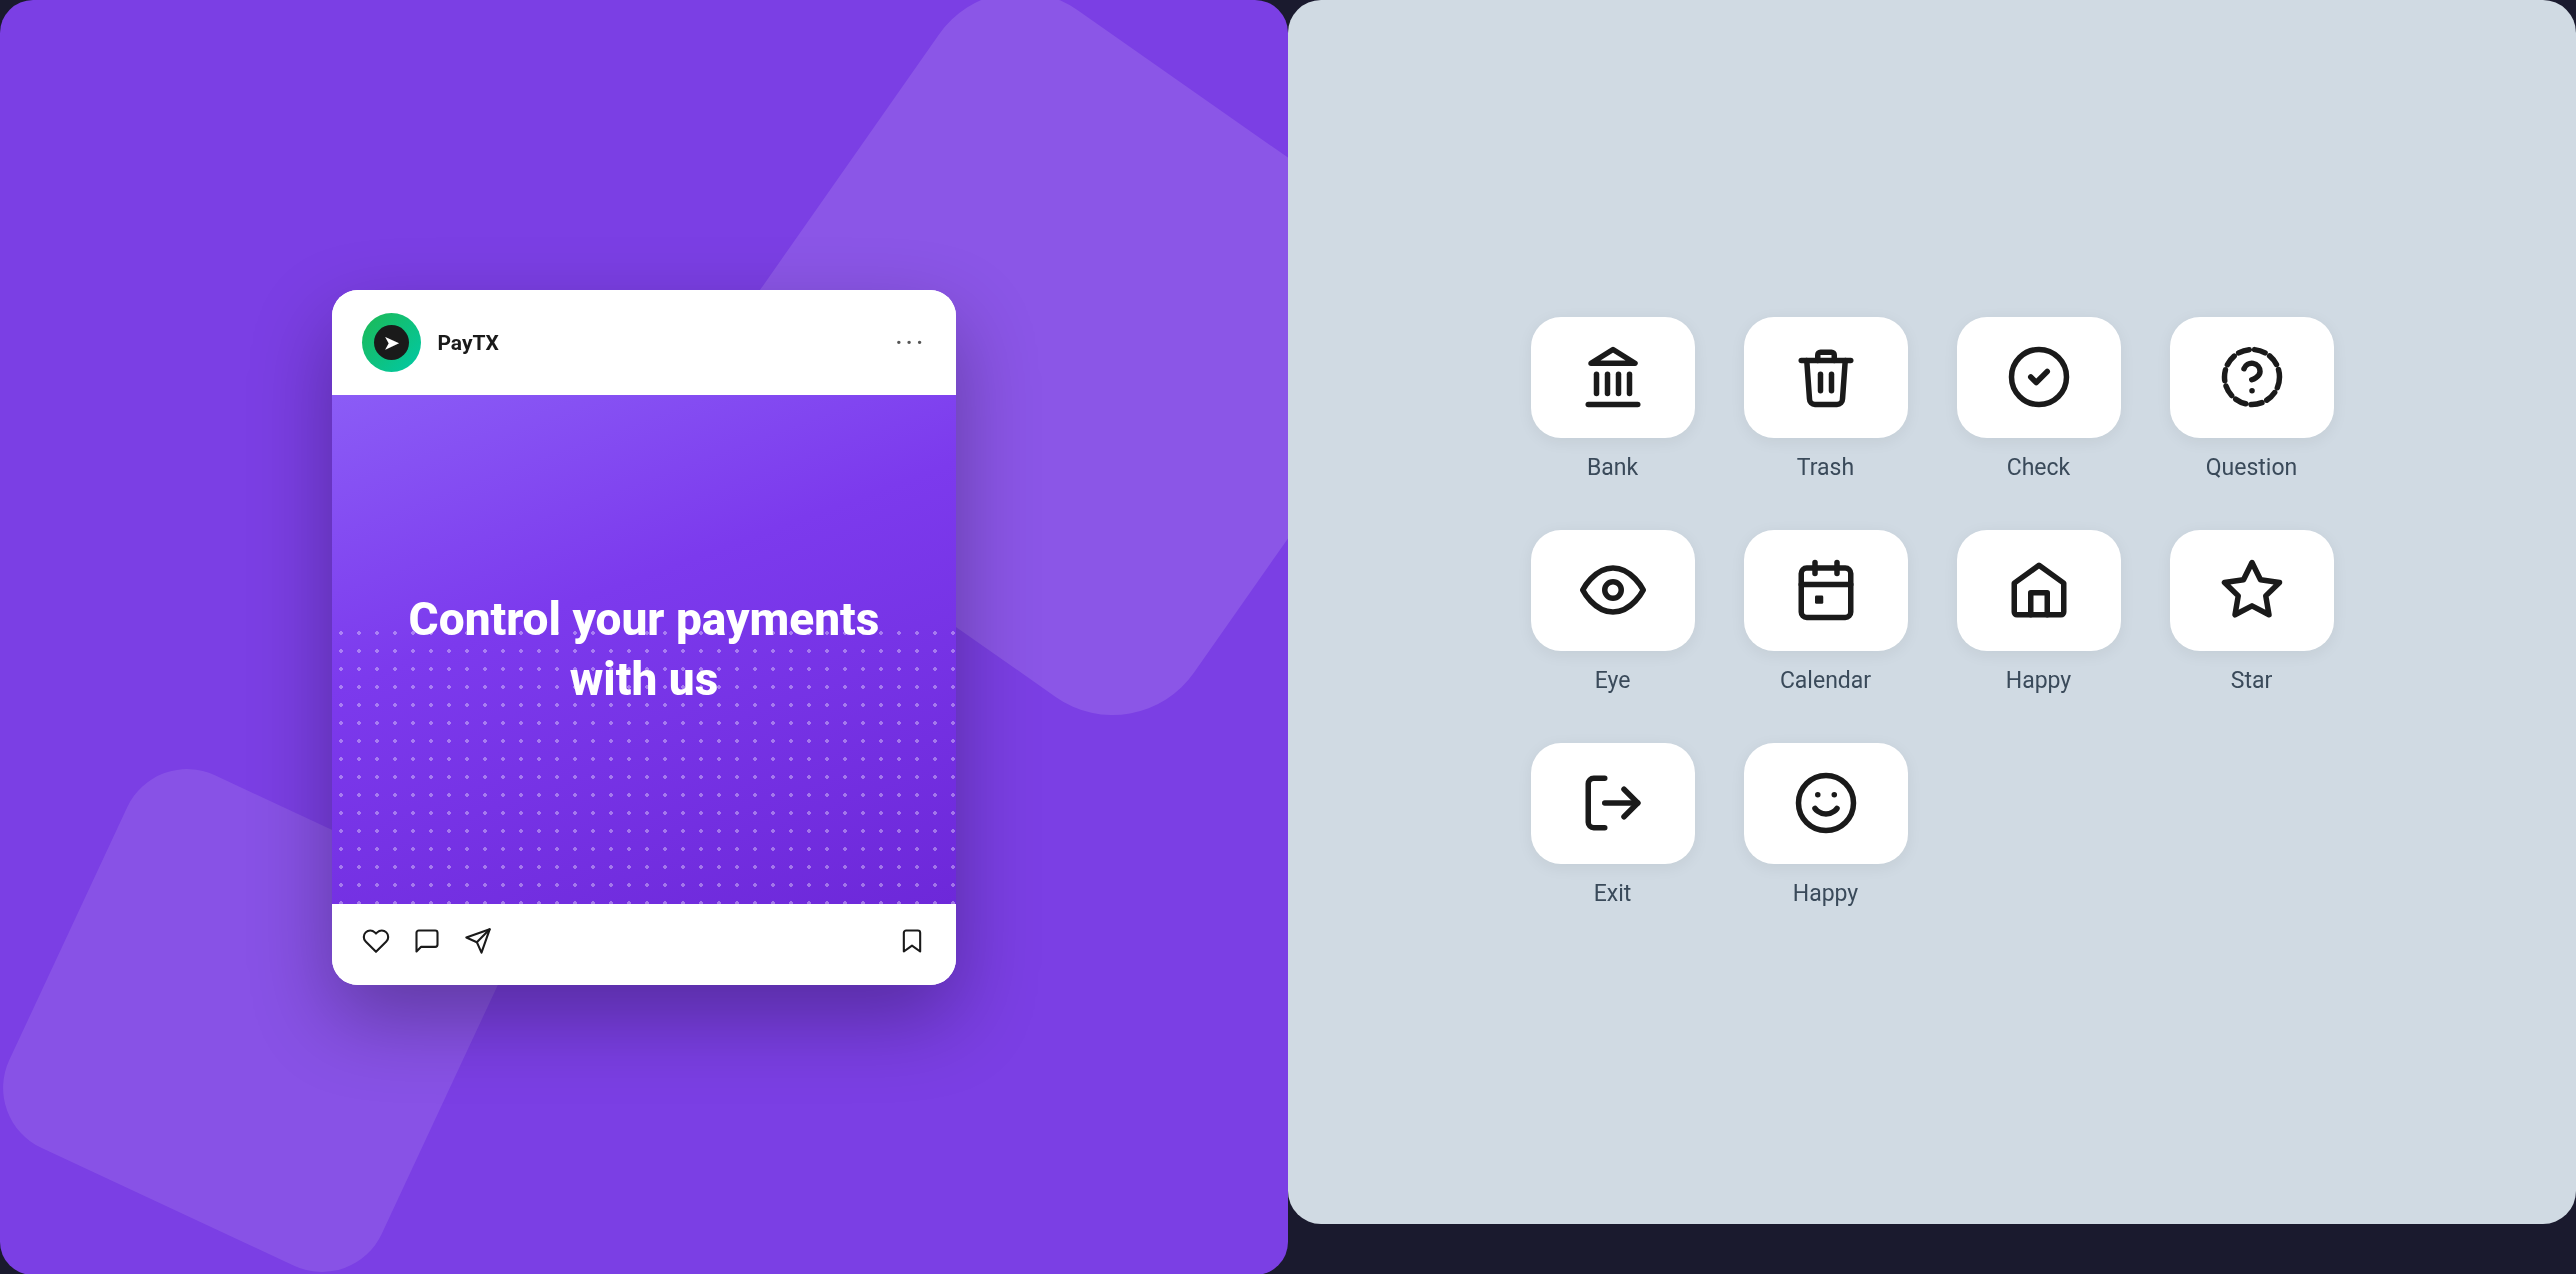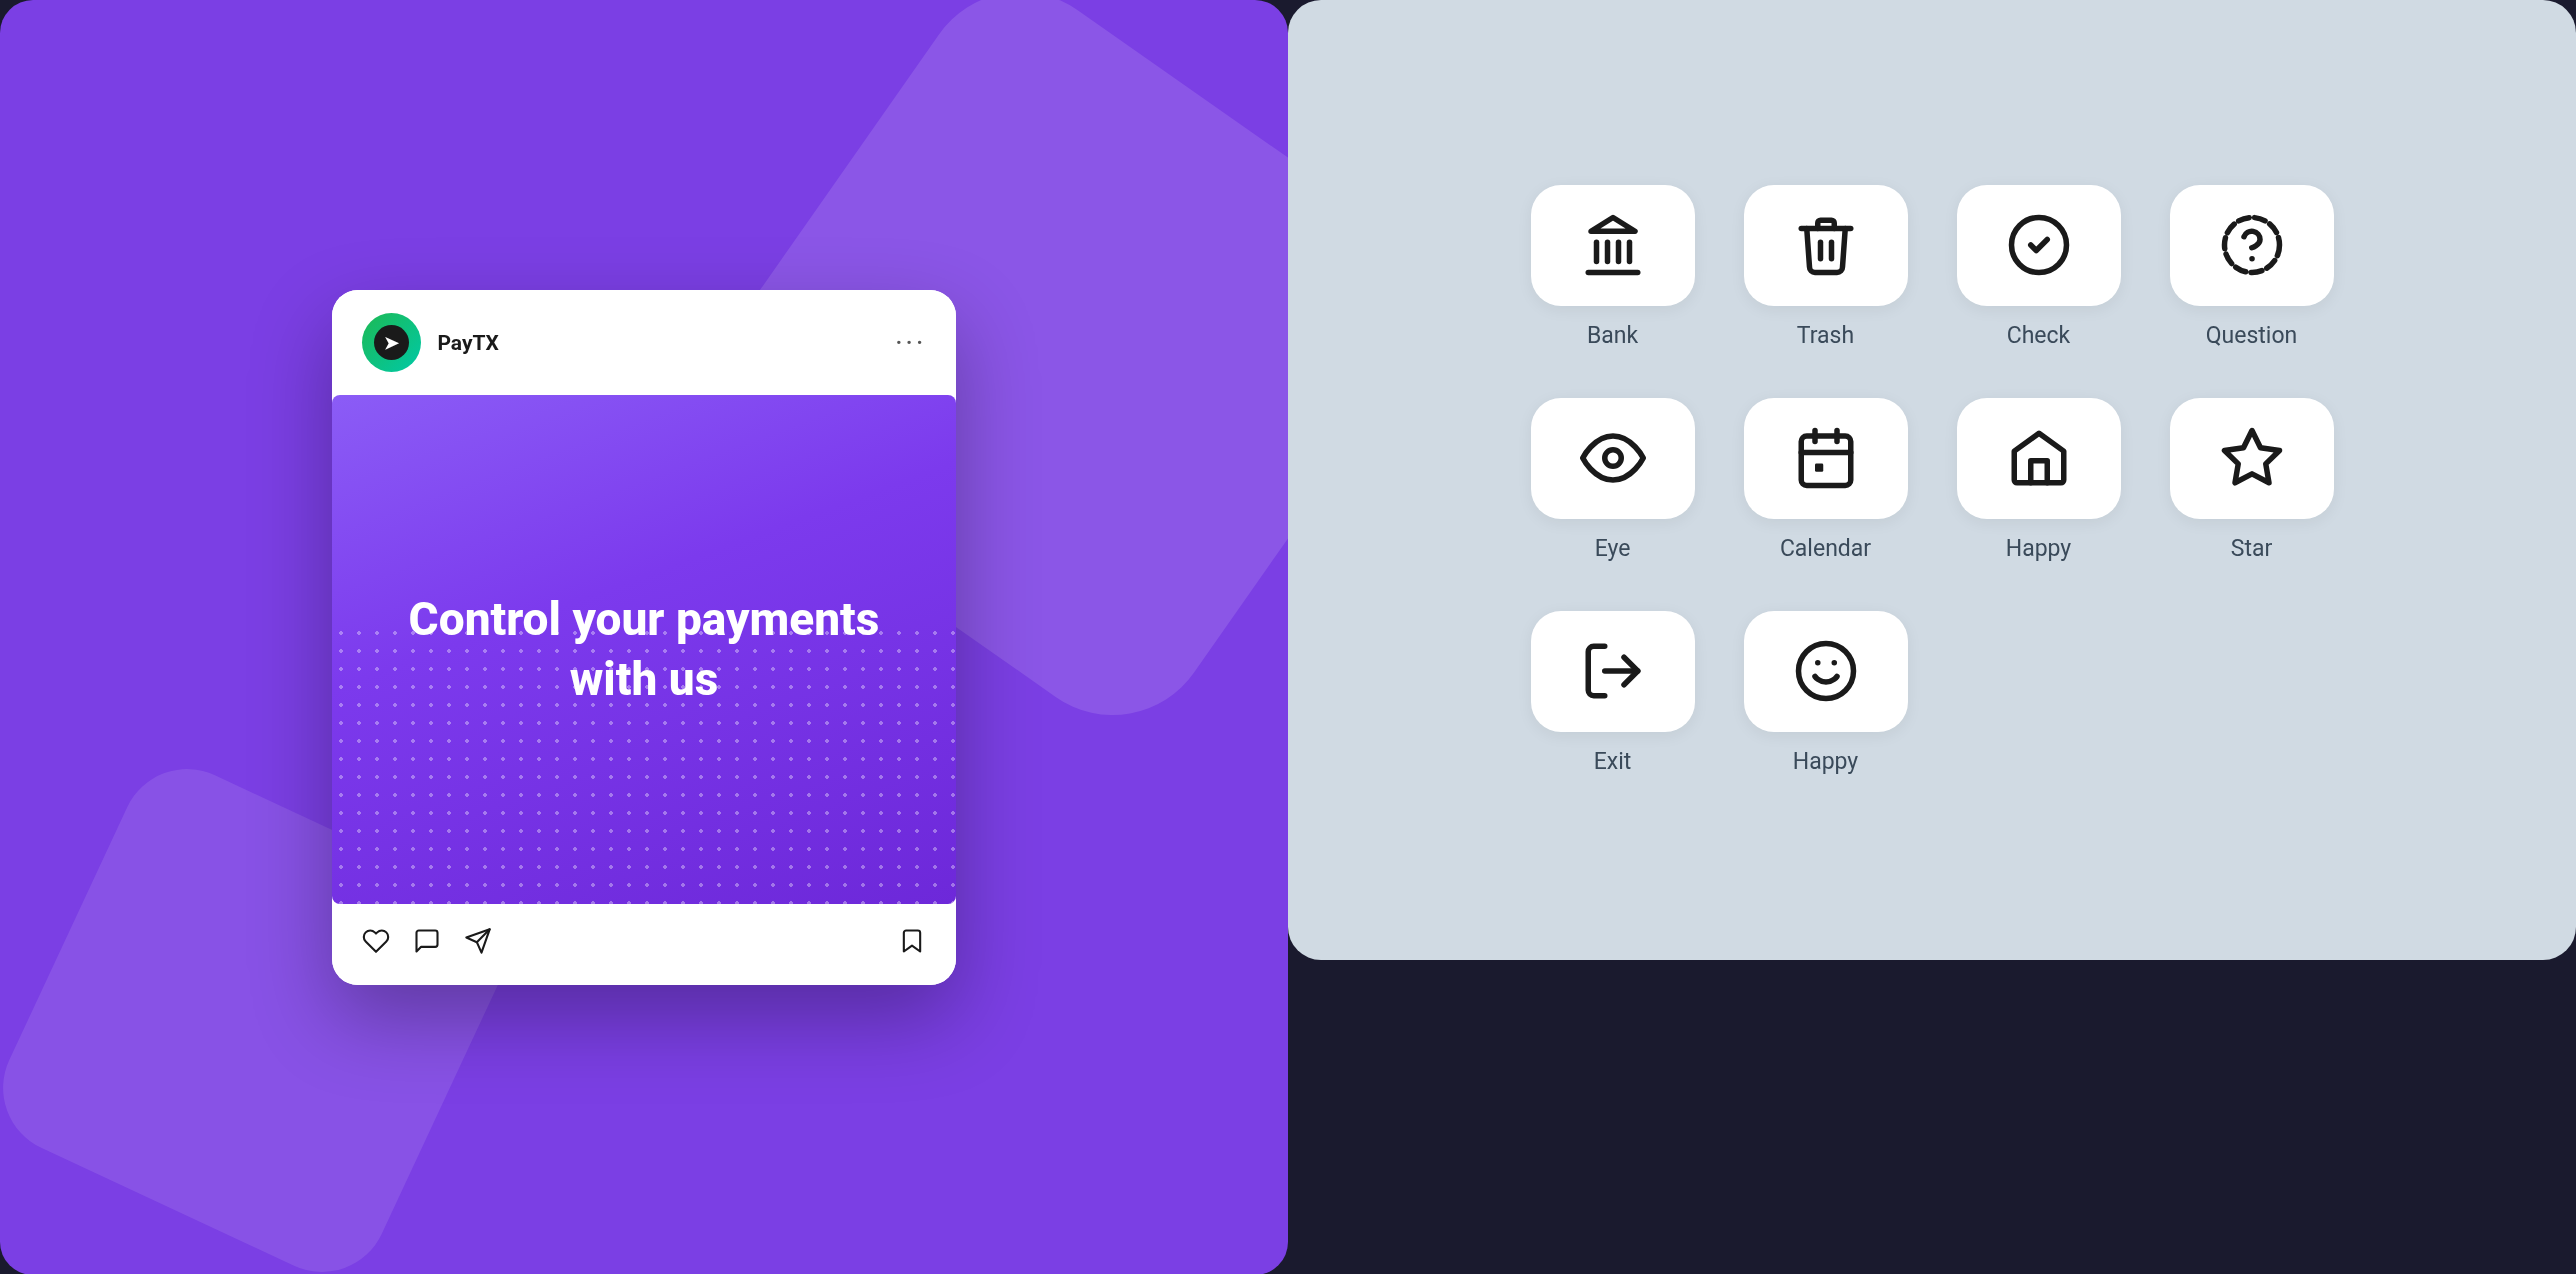--- a/index.html
+++ b/index.html
@@ -113,21 +113,20 @@
     
     .card-image {
       width: 100%;
       height: 509px;
       background: linear-gradient(160deg, #8B5CF6 0%, #7C3AED 40%, #6D28D9 100%);
       position: relative;
       display: flex;
       align-items: center;
       justify-content: flex-start;
       overflow: hidden;
-      border-radius: 8px;
     }
 
     
     .dot-pattern {
       position: absolute;
       bottom: 0;
       left: 0;
       right: 0;
       height: 55%;
       background-image: radial-gradient(circle, rgba(255,255,255,0.35) 1.6px, transparent 1.6px);
@@ -166,21 +165,21 @@
     }
 
     .bookmark-icon {
       font-size: 28px;
       color: #1a1a1a;
     }
 
     
     .right-panel {
       width: 1288px;
-      height: 960px;
+      height: 1224px;
       background: #D0DAE3;
       border-radius: 33px;
       display: flex;
       align-items: center;
       justify-content: center;
     }
 
     .icon-grid {
       display: grid;
       grid-template-columns: repeat(4, 164px);

